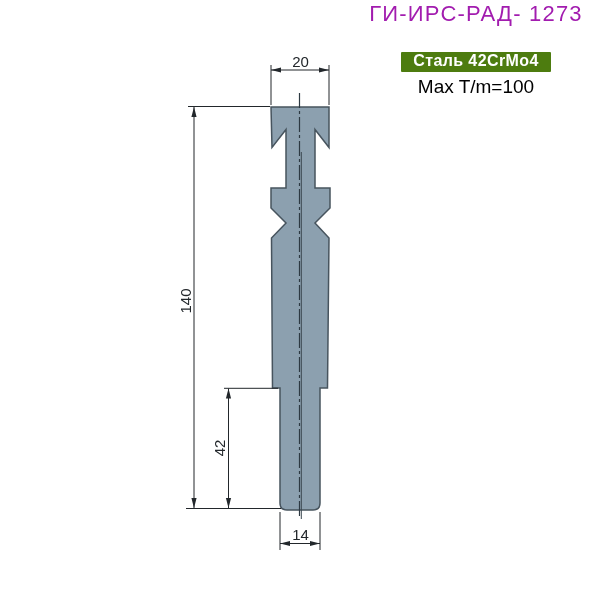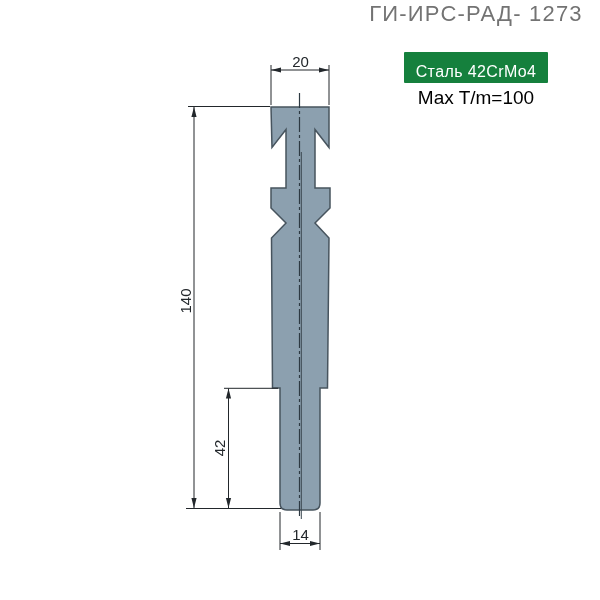--- a/index.html
+++ b/index.html
@@ -7,27 +7,27 @@
     width:600px; height:600px; position:relative; overflow:hidden;
     background:#ffffff;
     font-family:"Liberation Sans", sans-serif;
   }
   .title-block {
     position:absolute; top:0; left:352px; width:248px;
     text-align:center; z-index:2;
   }
   .title {
     margin:1px 0 0 0; font-size:22px; font-weight:400;
-    letter-spacing:1.2px; color:#737373; white-space:nowrap;
+    letter-spacing:1.2px; color:#a21caf; white-space:nowrap;
   }
   .badge {
     display:inline-block; margin-top:7px;
-    background:#15803d; color:#ffffff;
-    font-size:16px; font-weight:normal; letter-spacing:0.4px;
-    padding:11px 12px 2px 12px; border-radius:1px;
+    background:#4d7c0f; color:#ffffff;
+    font-size:16px; font-weight:bold; letter-spacing:0.4px;
+    padding:0 12px 2px 12px; border-radius:1px;
   }
   .maxload {
     margin-top:4px; font-size:19px; font-weight:400; color:#000000;
   }
   svg.drawing { position:absolute; top:0; left:0; z-index:1; }
   svg.drawing text {
     font-family:"Liberation Sans", sans-serif;
     font-size:15px; fill:#22272b;
   }
 </style>

